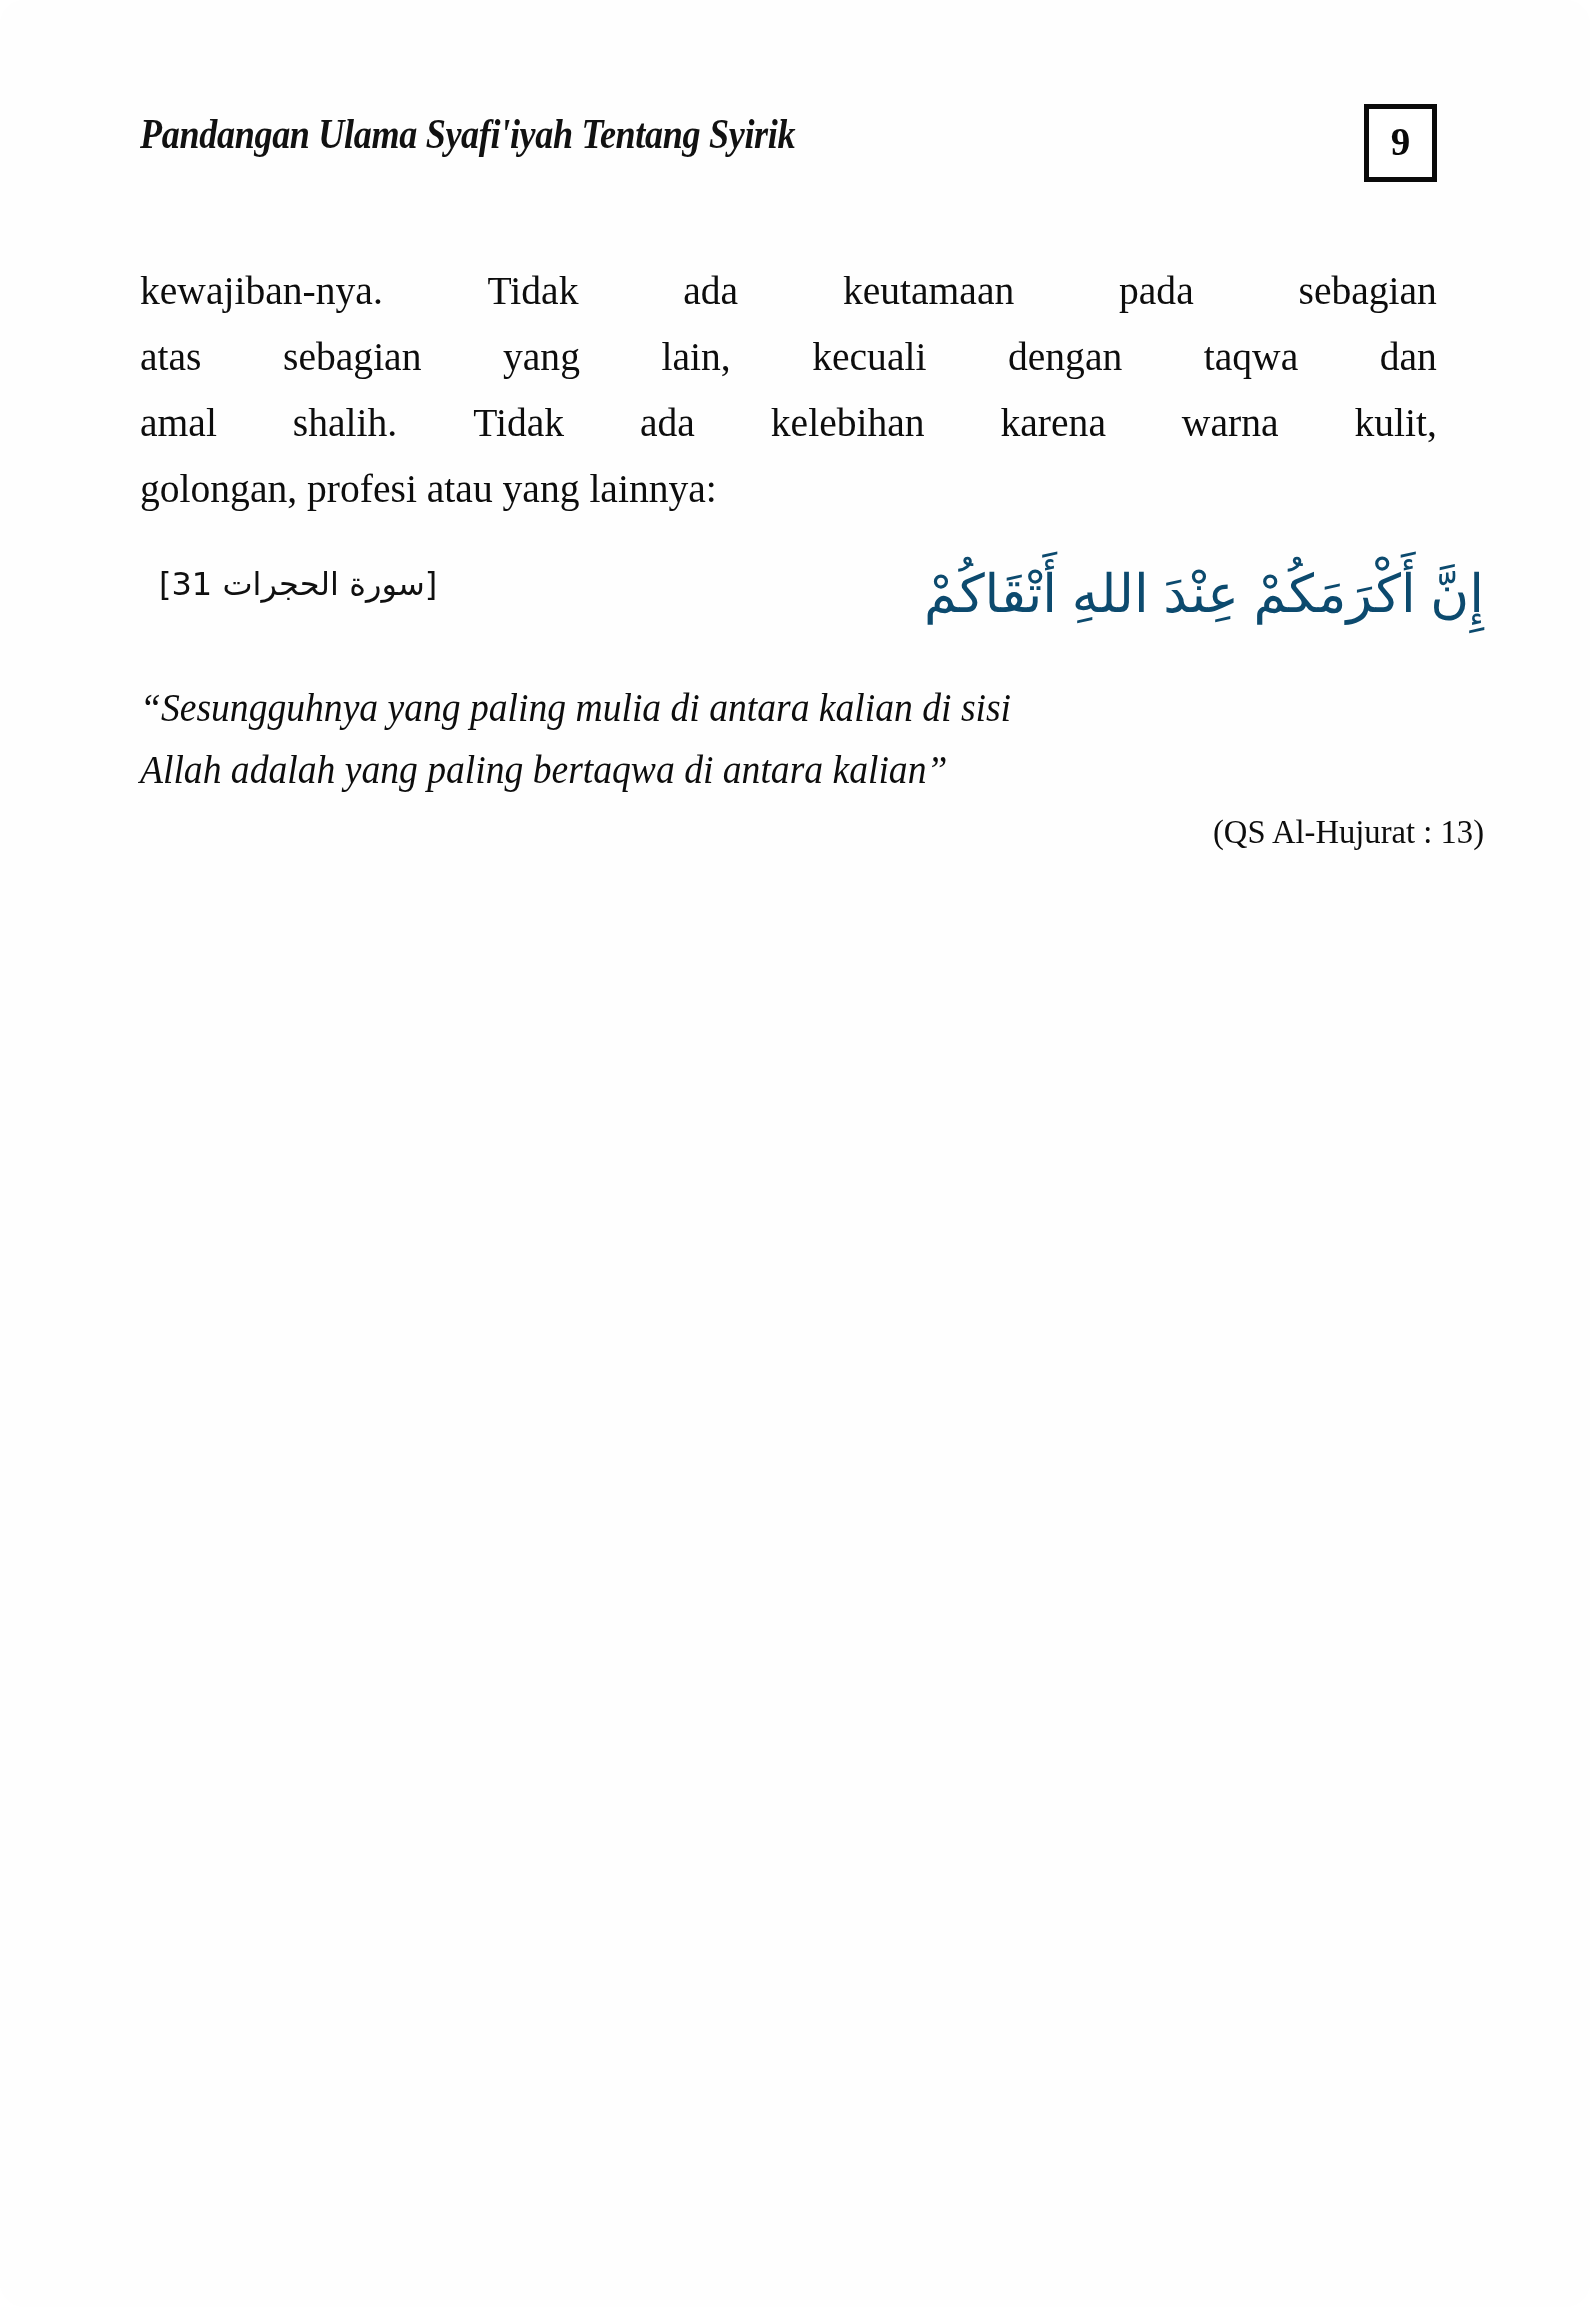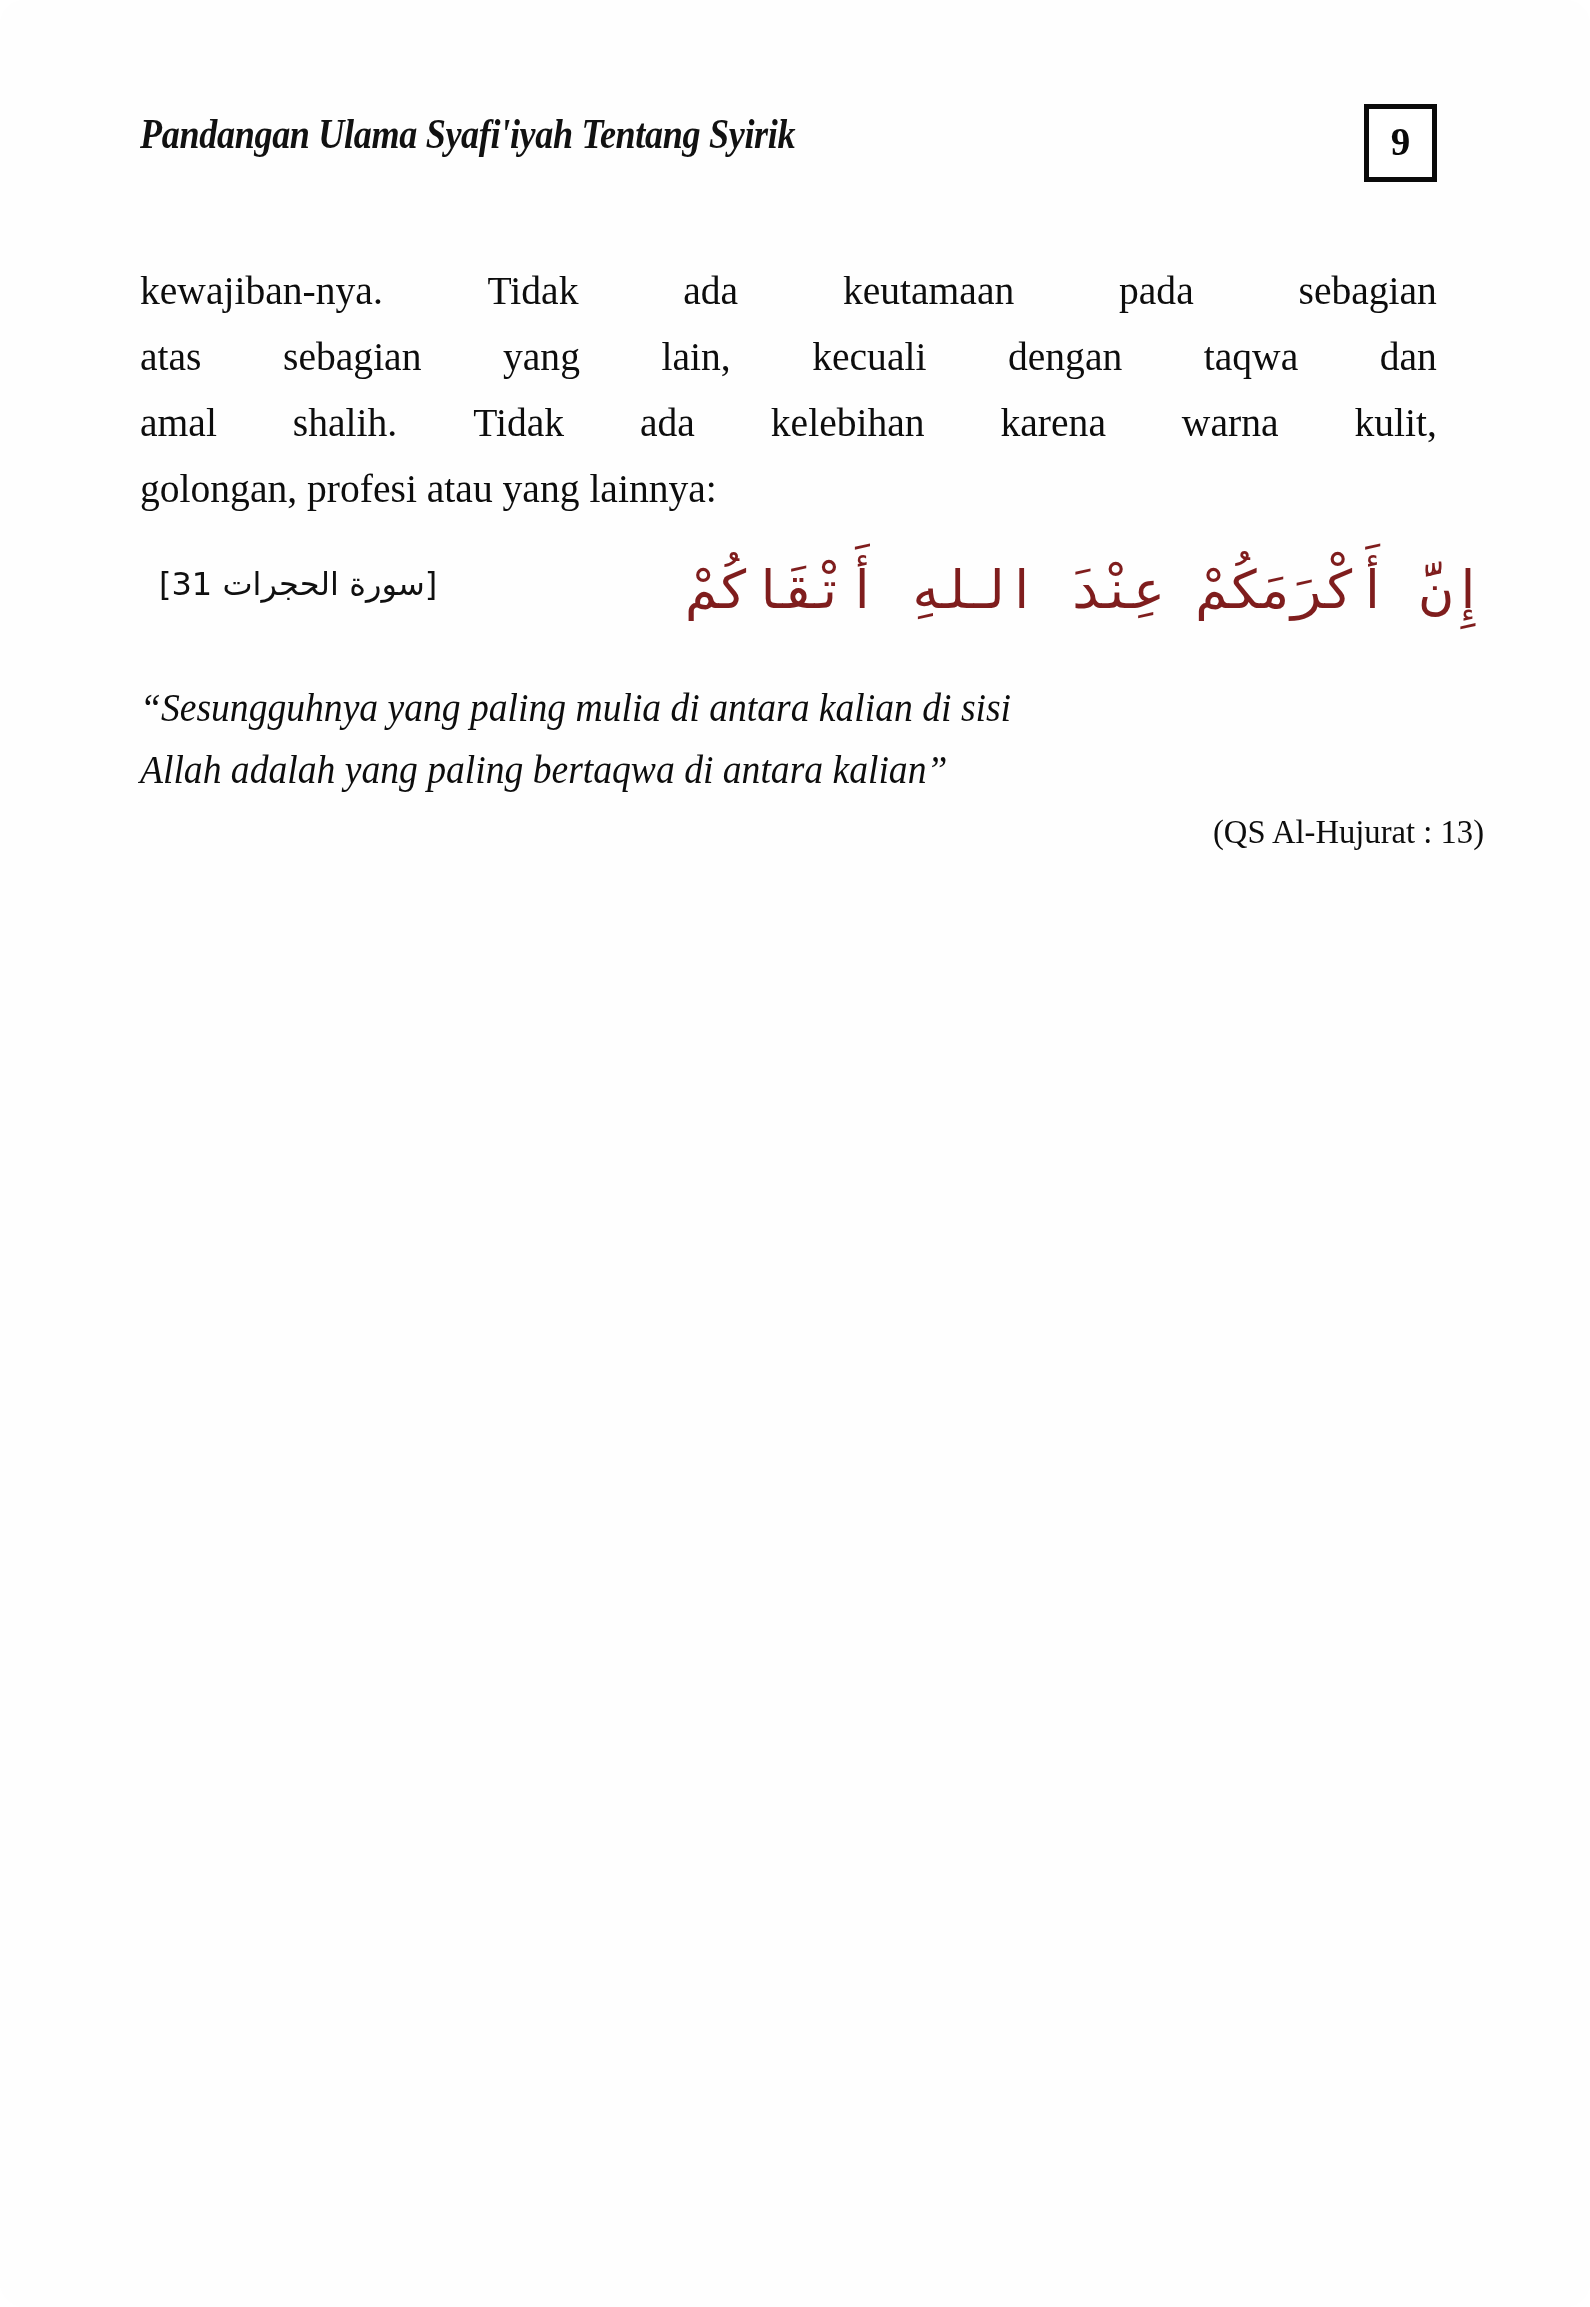--- a/index.html
+++ b/index.html
@@ -108,26 +108,26 @@
     font-size: 32px;
     direction: rtl;
     unicode-bidi: bidi-override;
     color: #101010;
     white-space: nowrap;
   }
   .arabic-verse {
     position: absolute;
     right: 0px;
     top: -4.8px;
-    font-family: Liberation Mono, monospace;
+    font-family: Liberation Sans, sans-serif;
     font-size: 53px;
     line-height: 96px;
     direction: rtl;
     text-align: center;
-    color: #7f1d1d;
+    color: #0c4a6e;
     white-space: nowrap;
     letter-spacing: 0.8px;
   }
 
   
   .translation {
     position: absolute;
     left: 140px;
     top: 677px;
     width: 1349px;

